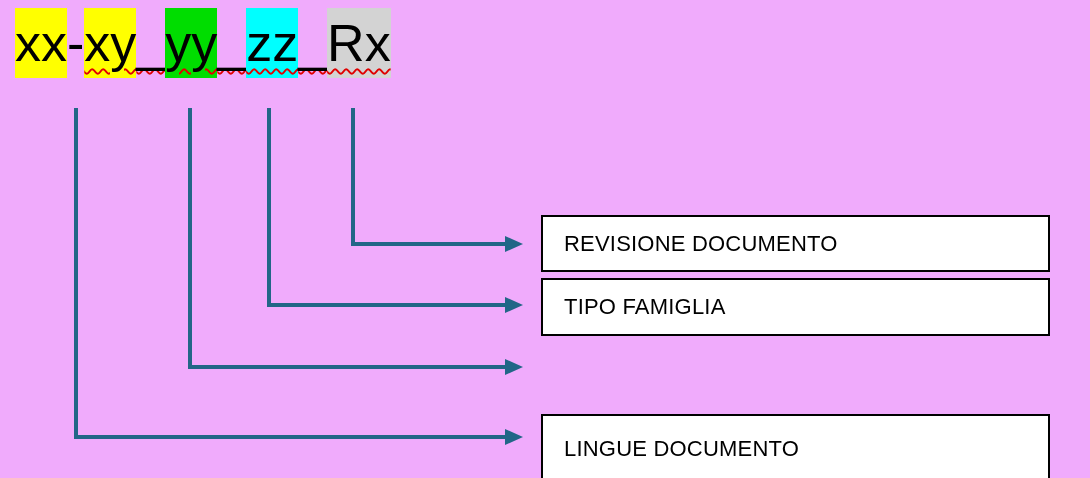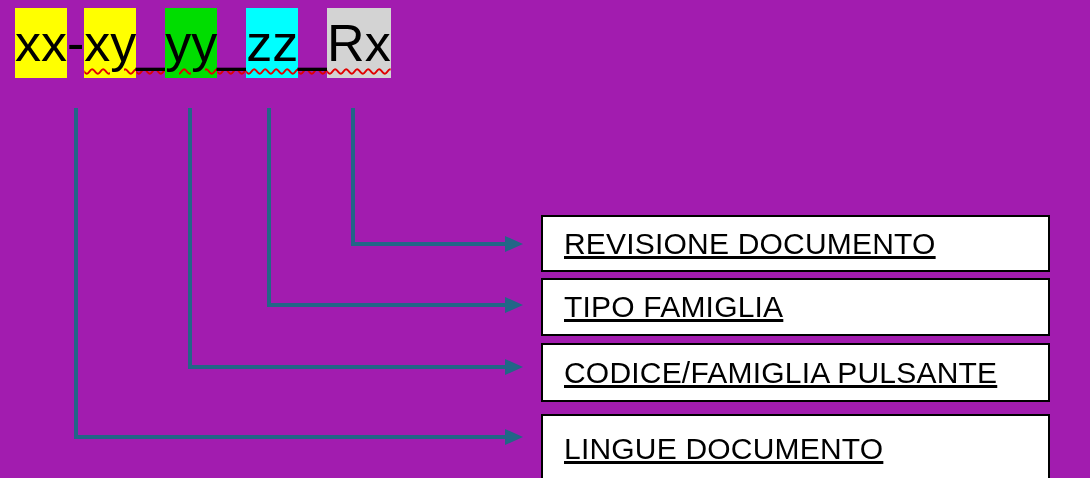--- a/index.html
+++ b/index.html
@@ -4,21 +4,21 @@
 <style>
   html, body {
     margin: 0;
     padding: 0;
     background: #ffffff;
   }
   #stage {
     position: relative;
     width: 1090px;
     height: 478px;
-    background: #a21caf;
+    background: #f0abfc;
     overflow: hidden;
     font-family: "Liberation Sans", sans-serif;
   }
 
   
   .code-line {
     position: absolute;
     left: 15px;
     top: 7px;
     height: 72px;
@@ -59,25 +59,24 @@
     left: 541px;
     width: 509px;
     box-sizing: border-box;
     border: 2.5px solid var(--box-border, #000000);
     background: #ffffff;
     display: flex;
     align-items: center;
     padding-left: 21px;
   }
   .label-box span {
-    font-size: 30px;
+    font-size: 22px;
     letter-spacing: 0.2px;
     color: #000000;
     white-space: nowrap;
-    text-decoration: underline;
   }
 </style>
 </head>
 <body>
 
 <div id="stage">
 
   <div class="code-line"><span class="seg" style="background: rgb(255, 255, 0);">xx</span><span class="seg">-</span><span class="misspelled"><span class="seg" style="background: rgb(255, 255, 0);">xy</span><span class="seg">_</span><span class="seg" style="background: rgb(0, 221, 0);">yy</span><span class="seg">_</span><span class="seg" style="background: rgb(0, 255, 255);">zz</span><span class="seg">_</span><span class="seg" style="background: rgb(211, 211, 211);">Rx</span></span></div>
 
   <div>
@@ -103,20 +102,17 @@
     <div class="hline" style="left:74.2px; top:435.2px; width:431px"></div>
     <div class="ahead" style="left:505px; top:429px"></div>
   </div>
 
   <div class="label-box" style="top:215px; height:57px">
     <span>REVISIONE DOCUMENTO</span>
   </div>
   <div class="label-box" style="top:278px; height:58px">
     <span>TIPO FAMIGLIA</span>
   </div>
-  <div class="label-box" style="top:343px; height:59px">
-    <span>CODICE/FAMIGLIA PULSANTE</span>
-  </div>
   <div class="label-box" style="top:414px; height:70px">
     <span>LINGUE DOCUMENTO</span>
   </div>
 
 </div>
 
 </body></html>

